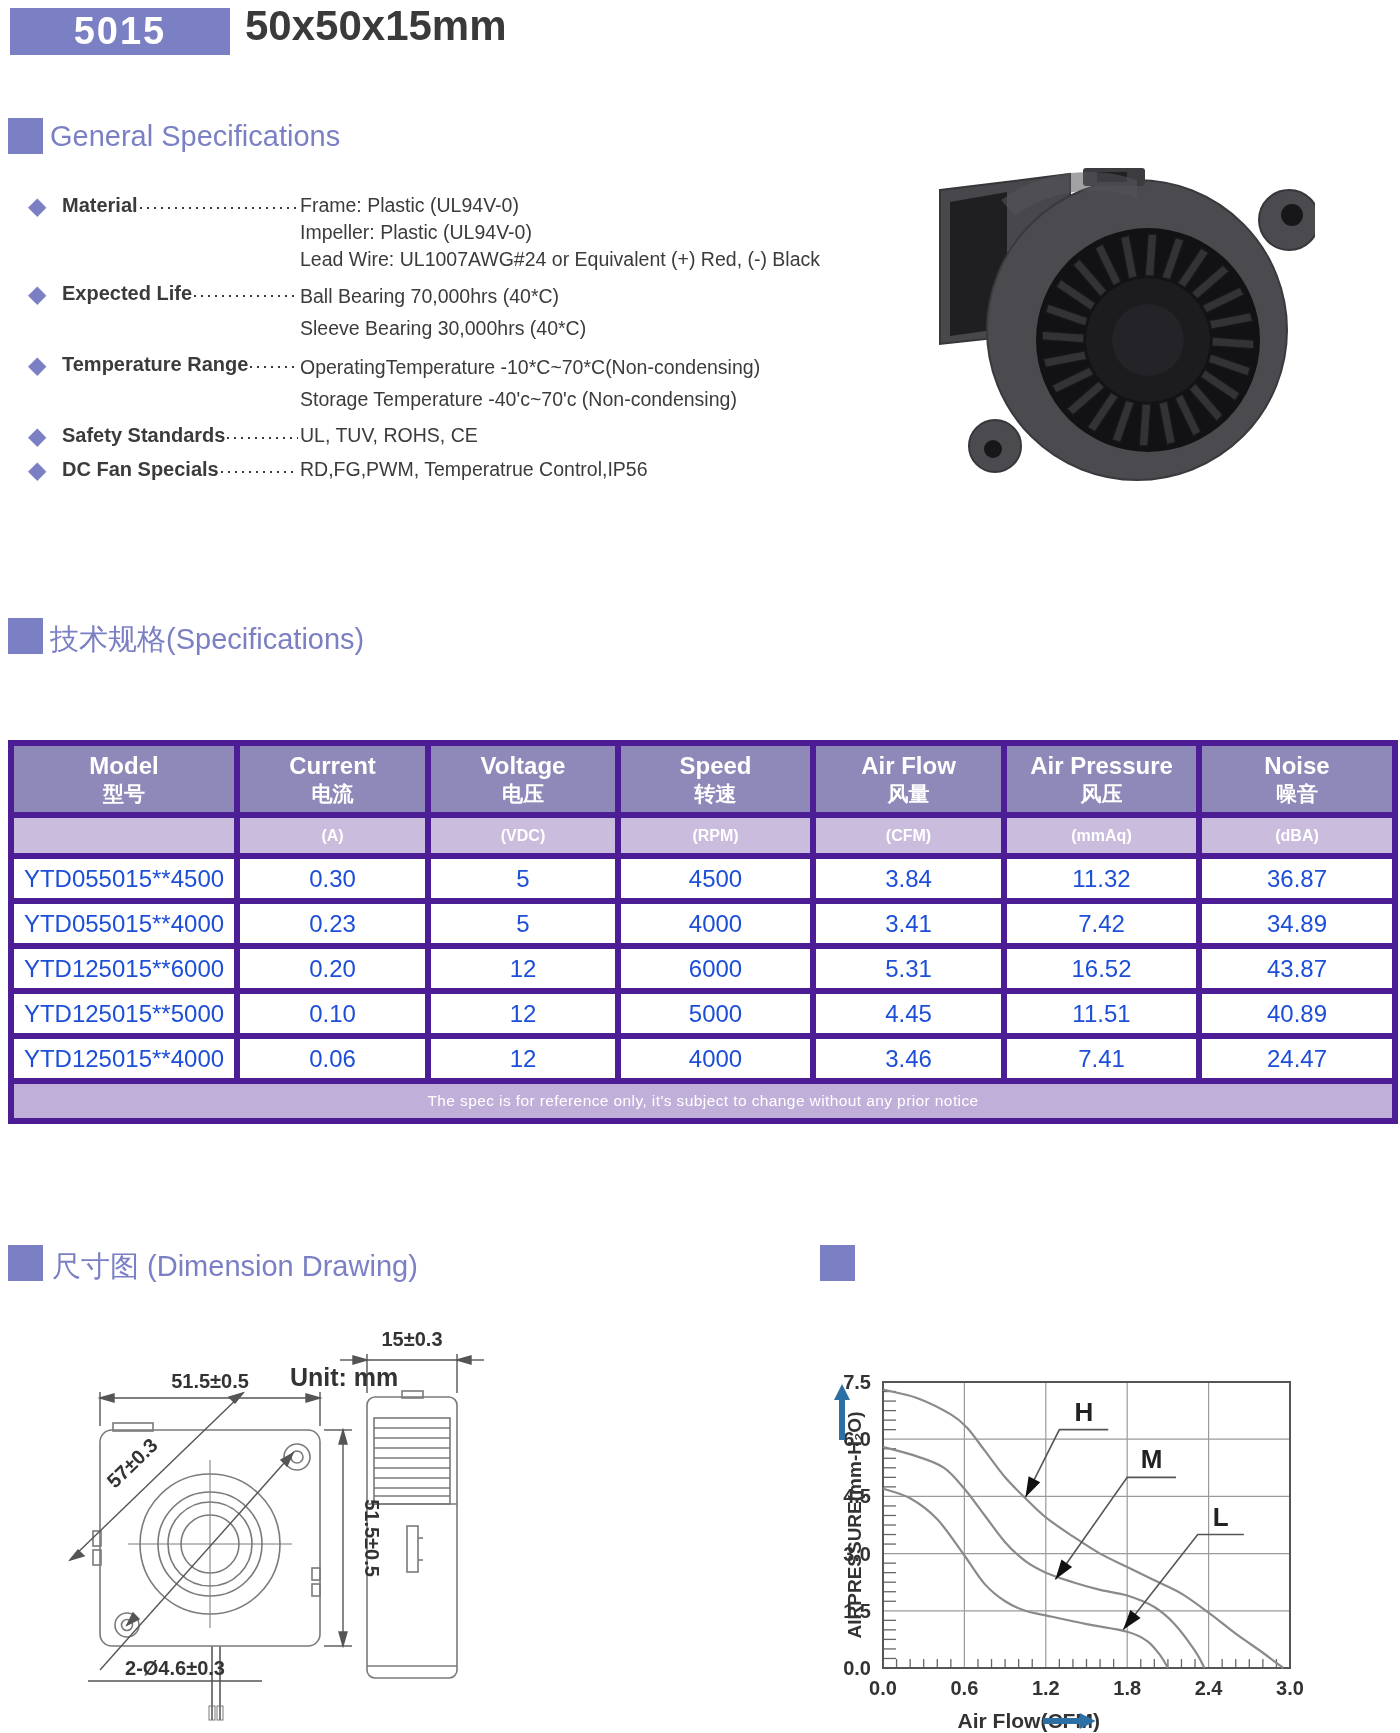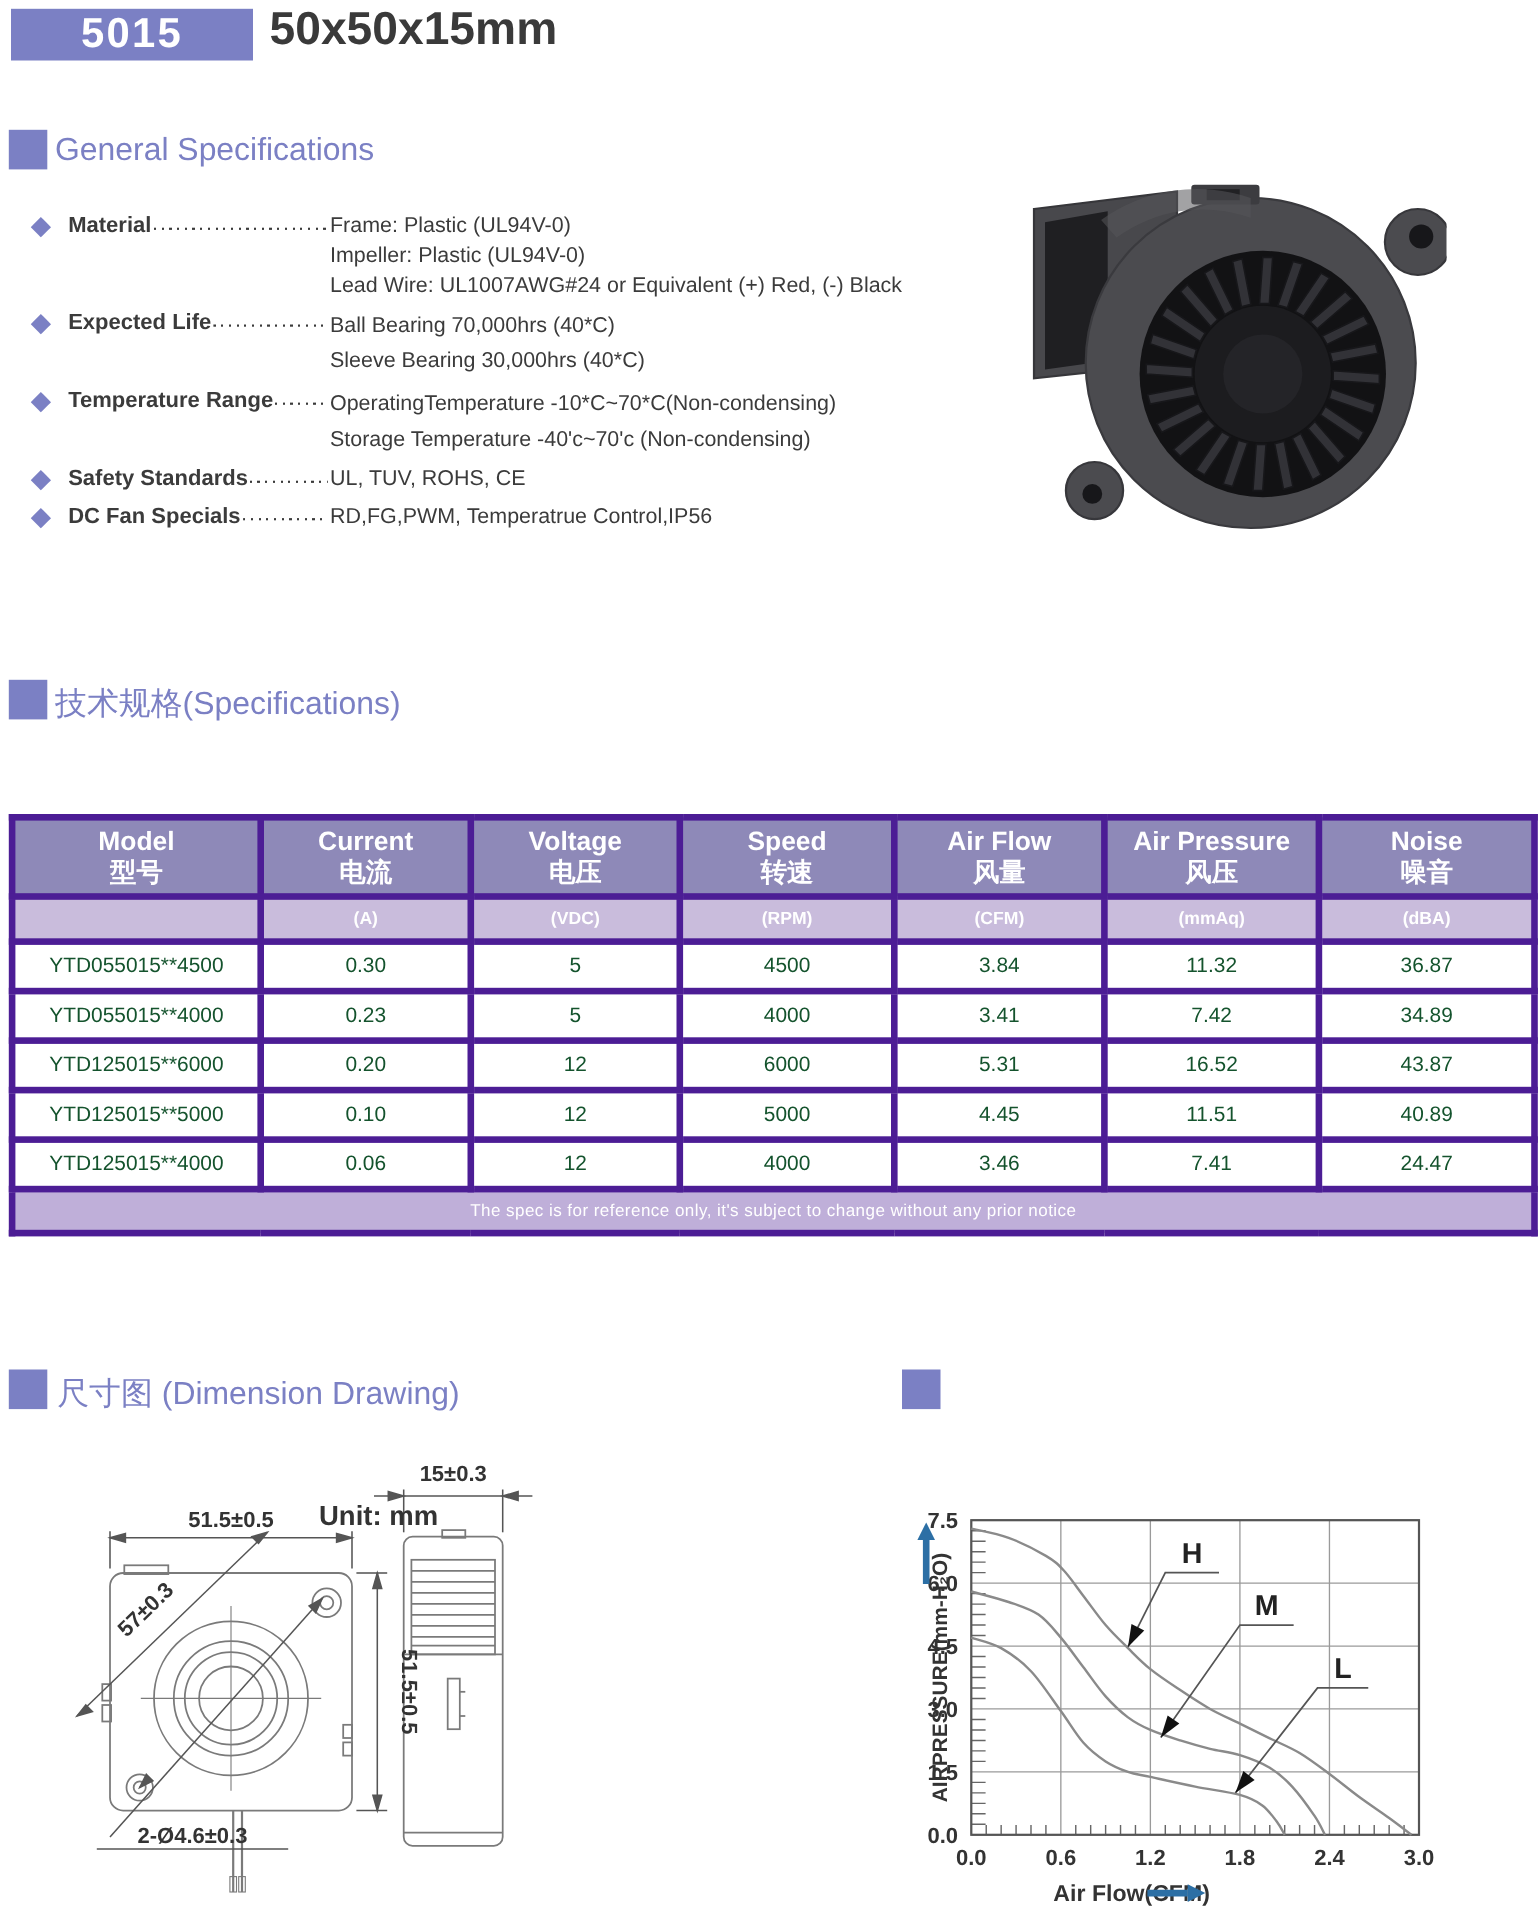--- a/index.html
+++ b/index.html
@@ -35,23 +35,23 @@
   
   .fan-photo{position:absolute;left:905px;top:158px;}
   
   .spec-table{
     position:absolute;left:8px;top:740px;width:1384px;border-collapse:collapse;table-layout:fixed;
     border-top:3px solid #3f3f3f;border-bottom:3px solid #3f3f3f;
   }
   .spec-table th,.spec-table td{border:6px solid #4c1d95;text-align:center;padding:0;}
   .spec-table thead th{background:#8e89b8;color:#ffffff;height:66px;font-weight:700;}
   .spec-table .h-en{font-size:24px;line-height:30px;}
-  .spec-table .h-zh{font-size:24px;line-height:26px;}
+  .spec-table .h-zh{font-size:21px;line-height:26px;}
   .spec-table tr.units-row td{background:#c9bcdc;color:#ffffff;height:35px;font-size:16px;font-weight:700;}
-  .spec-table tbody td{height:39px;font-size:19px;color:#14532d;background:#ffffff;}
+  .spec-table tbody td{height:39px;font-size:24px;color:#1d4ed8;background:#ffffff;}
   .spec-table tr.note-row td{background:#bfafd9;color:#ffffff;height:34px;font-size:15.5px;letter-spacing:.4px;}
   
   .dim-svg{position:absolute;left:40px;top:1288px;}
   .chart-svg{position:absolute;left:795px;top:1350px;}
   svg text{font-family:"Liberation Sans", sans-serif;}
 </style>
 </head>
 <body>
 
 <div class="page">

